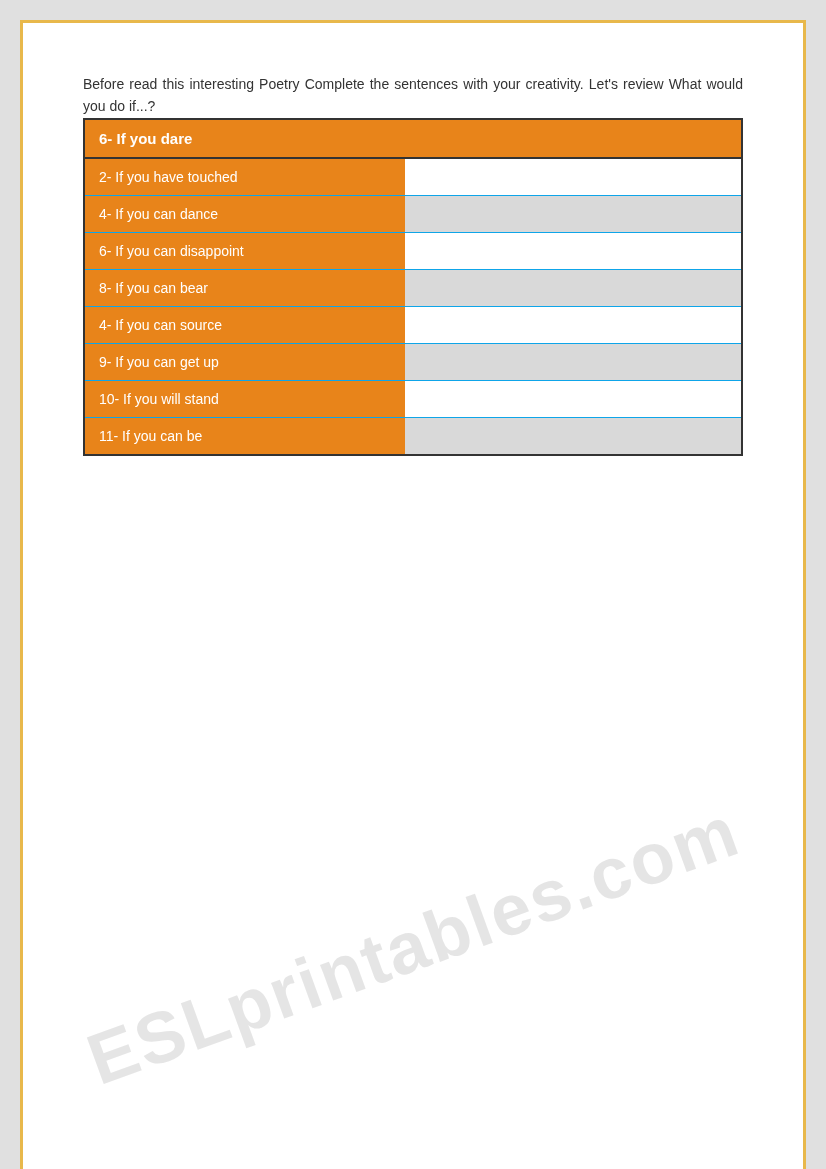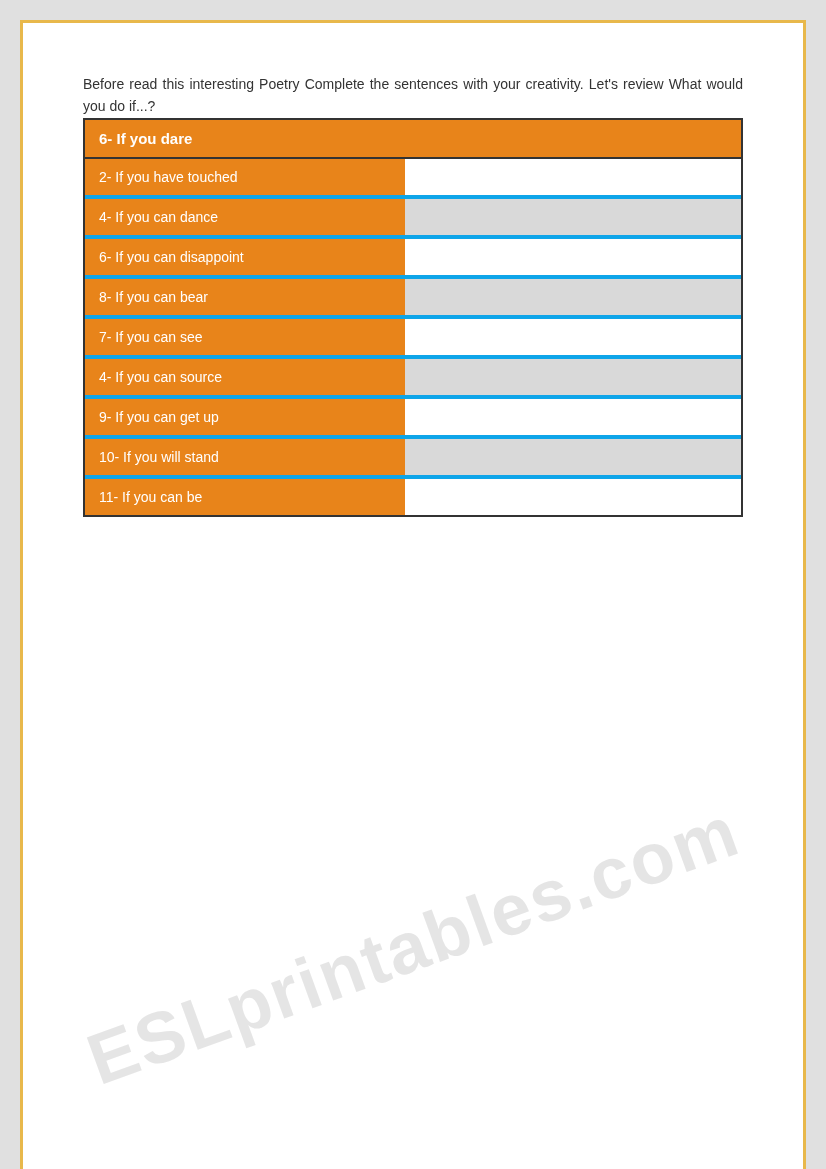--- a/index.html
+++ b/index.html
@@ -34,21 +34,21 @@
       text-align: justify;
     }
 
     .table-container {
       border: 2px solid #333;
       width: 100%;
     }
 
     .table-row {
       display: flex;
-      border-bottom: 4px solid #0ea5e9;
+      border-bottom: 1px solid #0ea5e9;
     }
 
     .table-row:last-child {
       border-bottom: none;
       text-align: right;
     }
 
     .table-row.header-row {
       background-color: #e8841a;
       border-bottom: 2px solid #333;
@@ -124,24 +124,20 @@
     </div>
     <div class="table-row">
       <div class="row-label">6- If you can disappoint</div>
       <div class="row-input"></div>
     </div>
     <div class="table-row">
       <div class="row-label">8- If you can bear</div>
       <div class="row-input"></div>
     </div>
     <div class="table-row">
-      <div class="row-label">7- If you can see</div>
-      <div class="row-input"></div>
-    </div>
-    <div class="table-row">
       <div class="row-label">4- If you can source</div>
       <div class="row-input"></div>
     </div>
     <div class="table-row">
       <div class="row-label">9- If you can get up</div>
       <div class="row-input"></div>
     </div>
     <div class="table-row">
       <div class="row-label">10-      If you will stand</div>
       <div class="row-input"></div>

